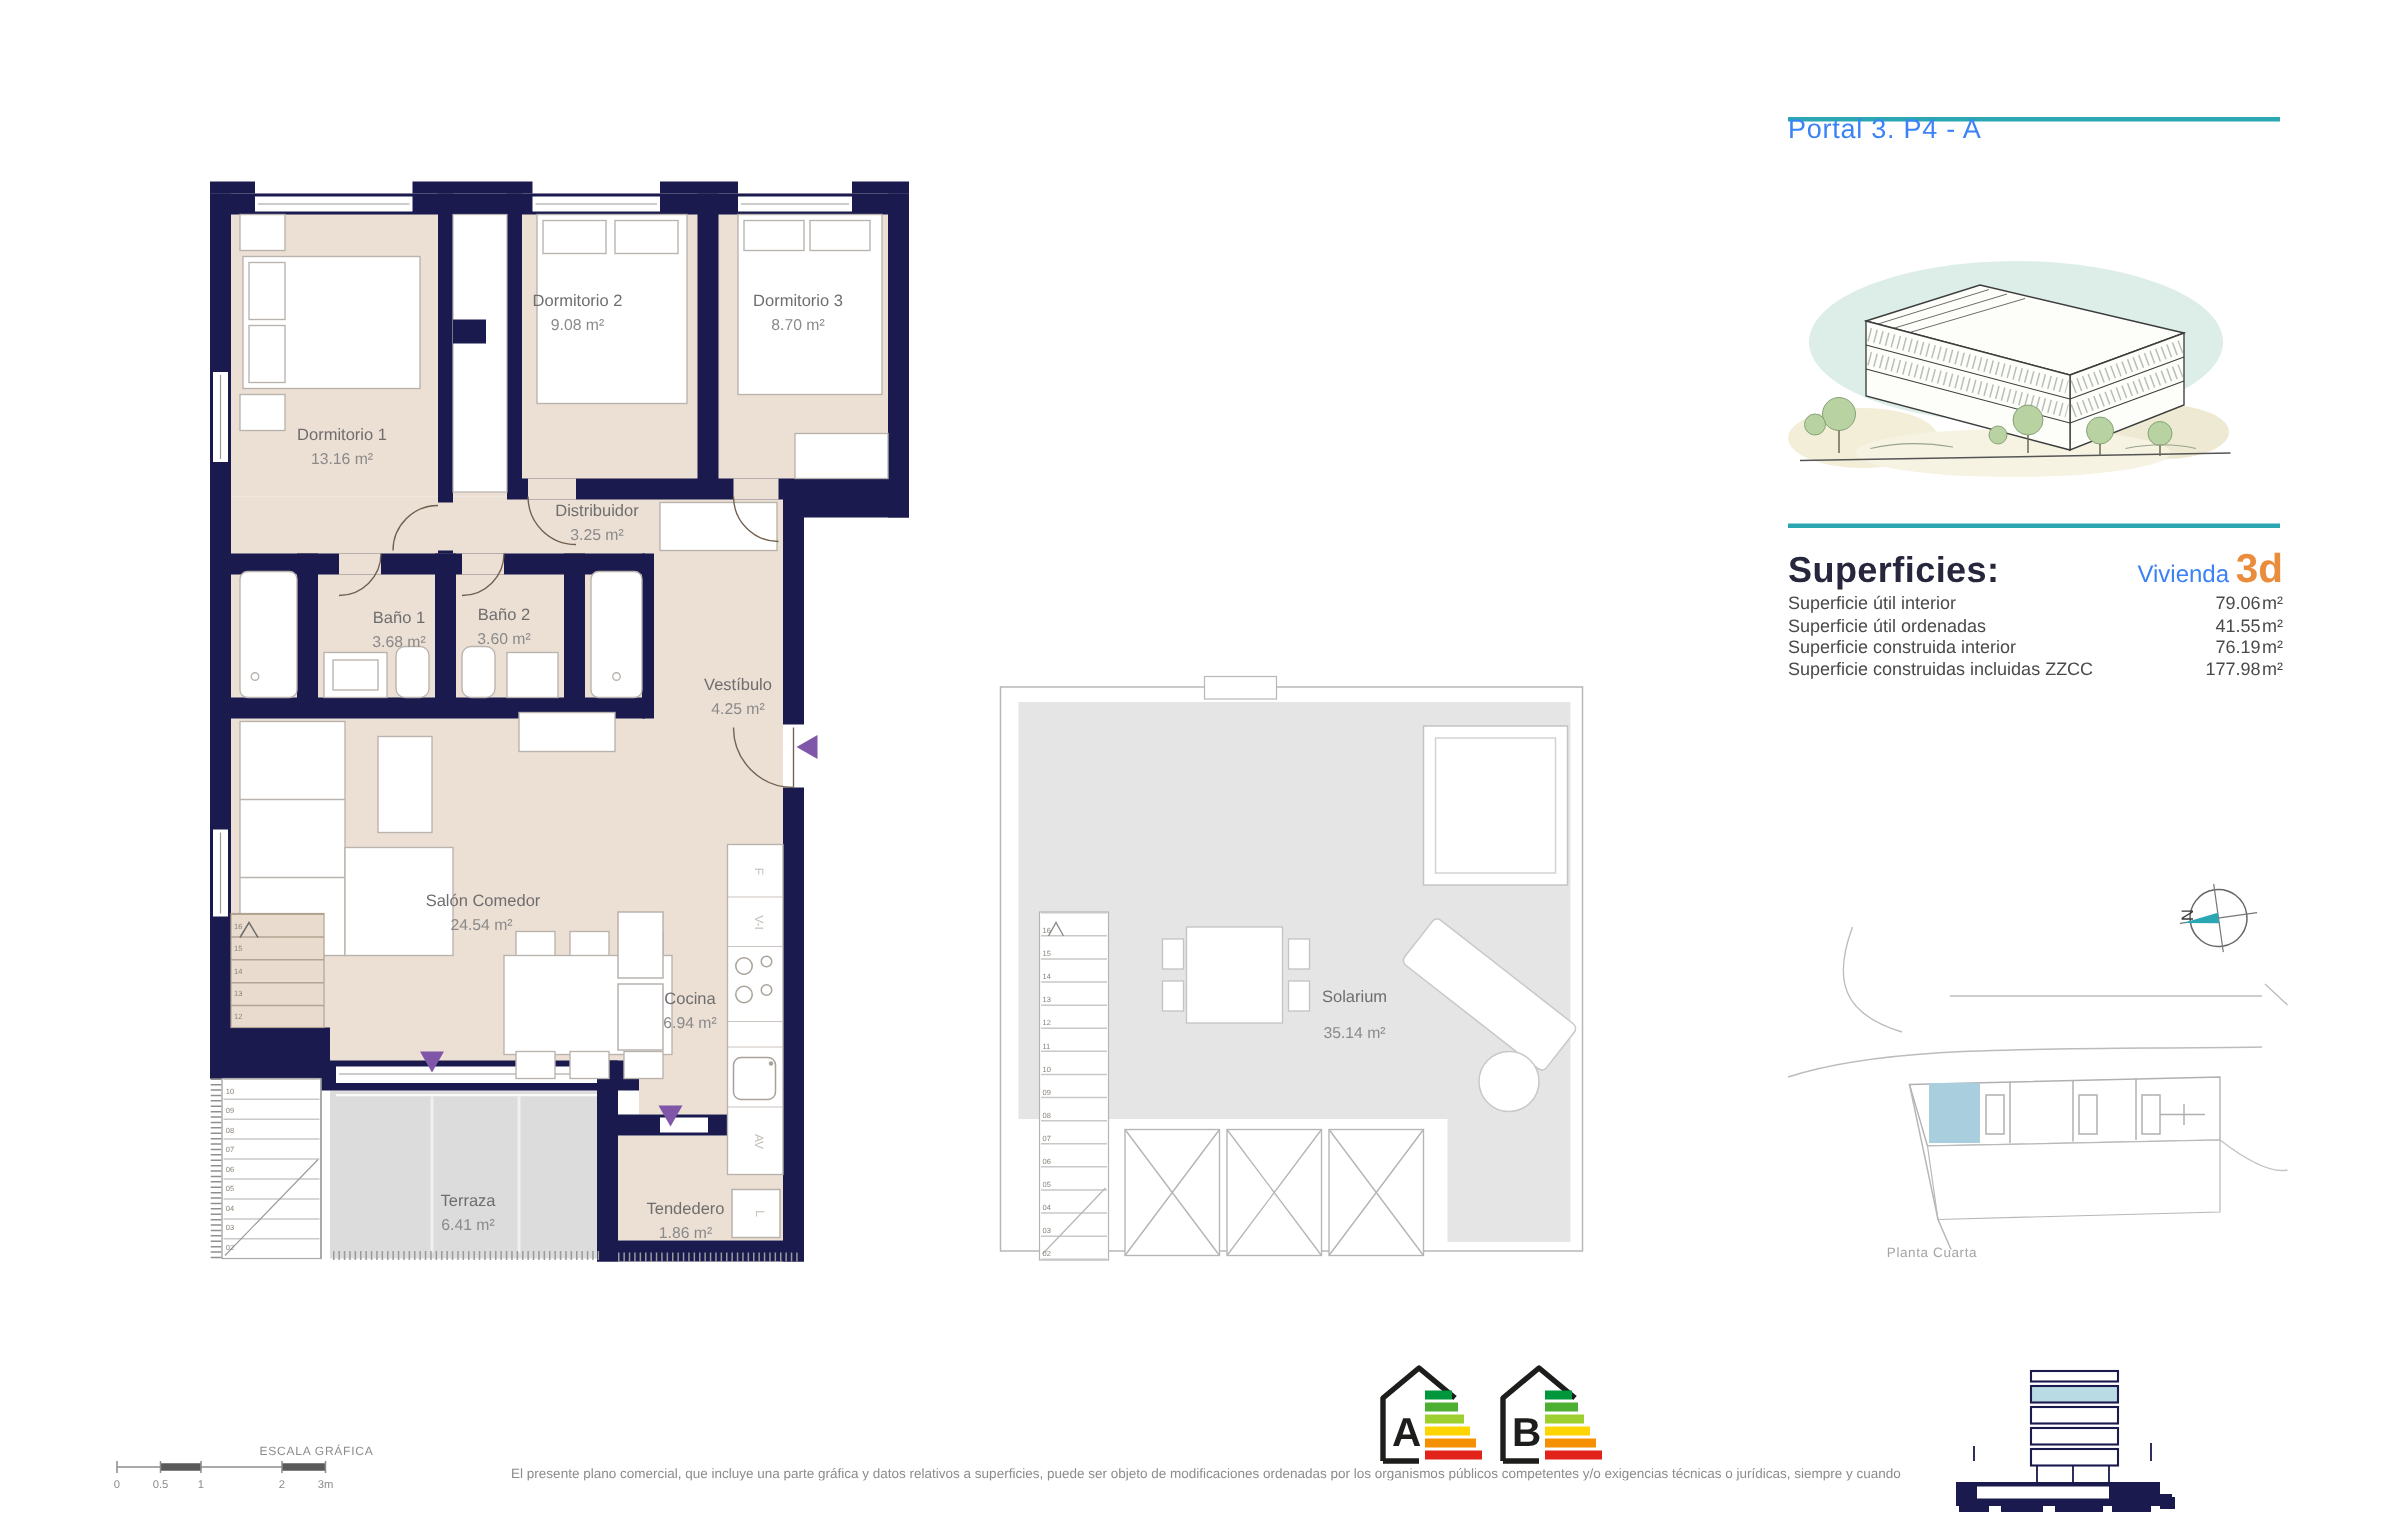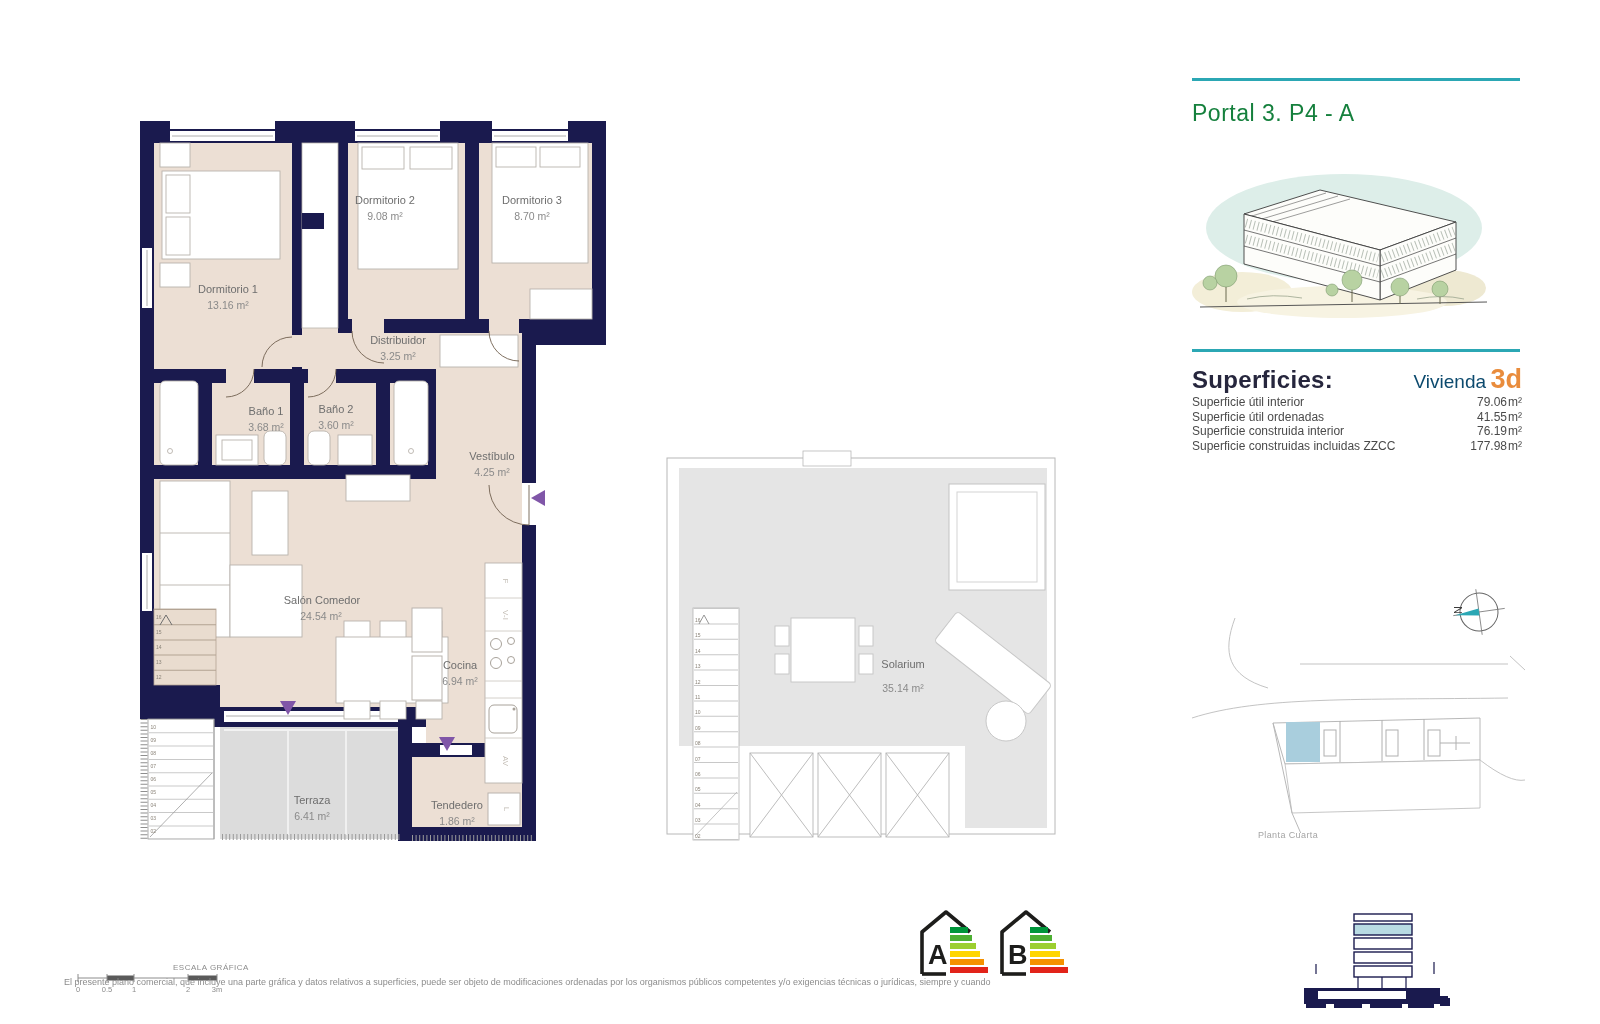--- a/index.html
+++ b/index.html
@@ -6,33 +6,33 @@
   #page{position:relative;width:1600px;height:1024px;background:#fff;overflow:hidden;
         font-family:"Liberation Sans",sans-serif;}
   .abs{position:absolute;}
   svg text{font-family:"Liberation Sans",sans-serif;}
   .room-name{fill:#6e6e6e;font-size:11px;text-anchor:middle;}
   .room-area{fill:#8a8a8a;font-size:10.5px;text-anchor:middle;}
   .stair-num{fill:#8a8378;font-size:5px;}
   .appl{fill:#c2bcb4;font-size:8px;text-anchor:middle;}
   
   .rule{position:absolute;height:3px;background:#2ba7b4;}
-  #portal-title{position:absolute;left:1192px;top:100px;width:330px;font-size:23px;color:#15803d;letter-spacing:.5px;}
+  #portal-title{position:absolute;left:1192px;top:76px;width:330px;font-size:18px;color:#3b82f6;letter-spacing:.5px;}
   #sup-block{position:absolute;left:1192px;top:364px;width:330px;}
   #sup-head{display:flex;justify-content:space-between;align-items:baseline;}
   #sup-heading{font-size:24px;font-weight:bold;color:#26263d;letter-spacing:.3px;}
-  #vivienda{color:#0c4a6e;font-size:19px;}
+  #vivienda{color:#3b82f6;font-size:16px;}
   #vivienda-code{color:#e98c3c;font-size:27px;font-weight:bold;}
   .sup-rows{}
   .sup-row{display:flex;justify-content:space-between;font-size:12px;color:#4a4a4a;line-height:14.5px;}
   .sup-val{white-space:nowrap;}
   #planta-caption{position:absolute;left:1233px;top:830px;width:110px;text-align:center;
                   font-size:9px;color:#a5a5a5;letter-spacing:.4px;}
   #disclaimer{position:absolute;left:64px;top:977px;width:1480px;font-size:9px;color:#8c8c8c;
-              white-space:nowrap;overflow:hidden;}
+              white-space:nowrap;overflow:hidden;text-align:center;}
 </style>
 </head>
 <body>
 
 <div id="page">
 
   <svg class="abs" style="left:140px;top:113px" width="480" height="732" viewBox="0 0 480 732">
 
     <g>
       <rect x="14" y="16" width="452" height="202" fill="#ecdfd4"></rect>

